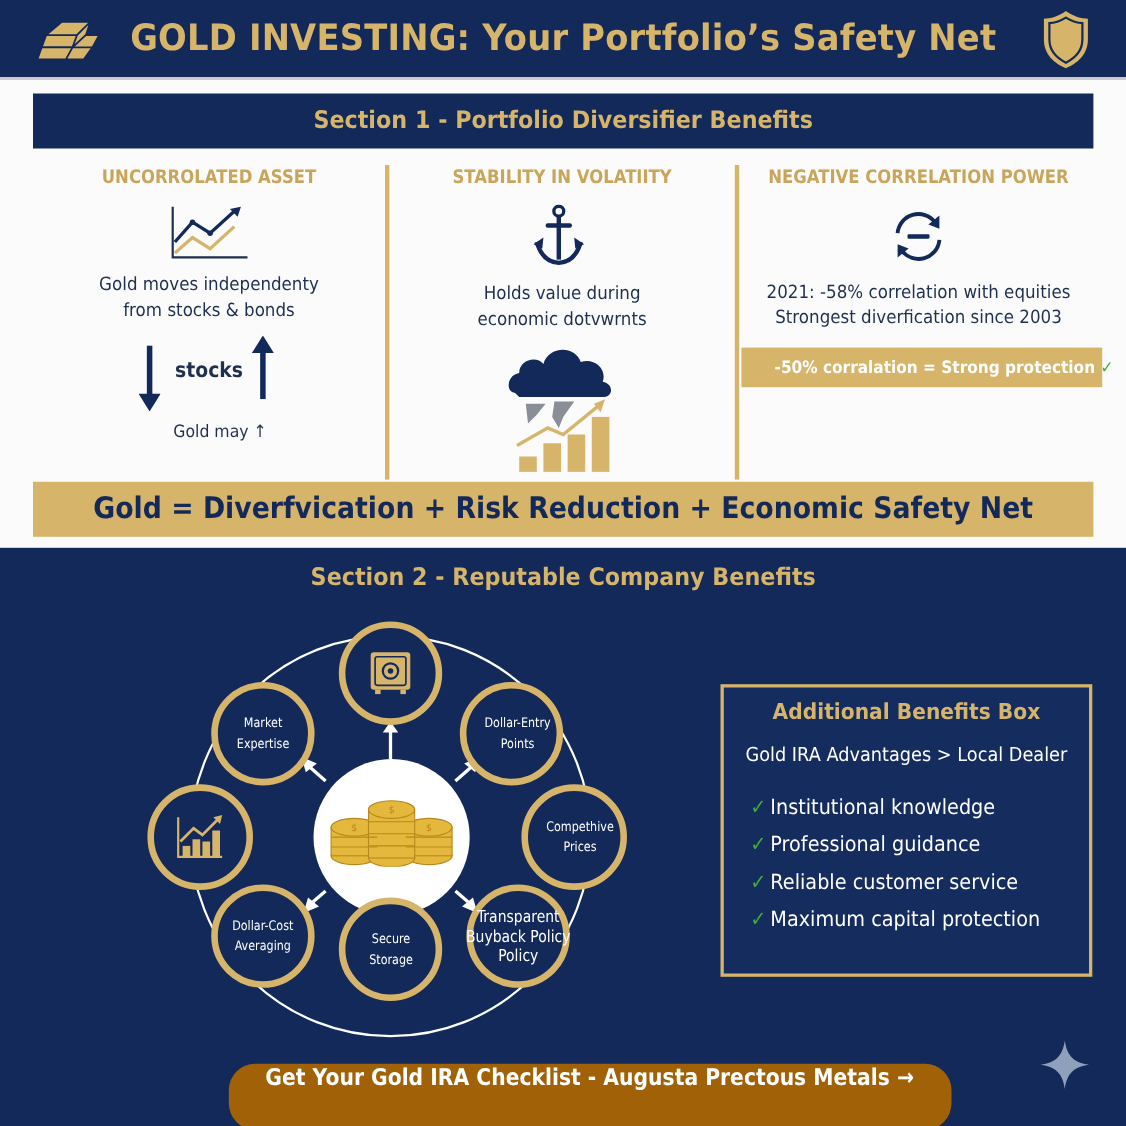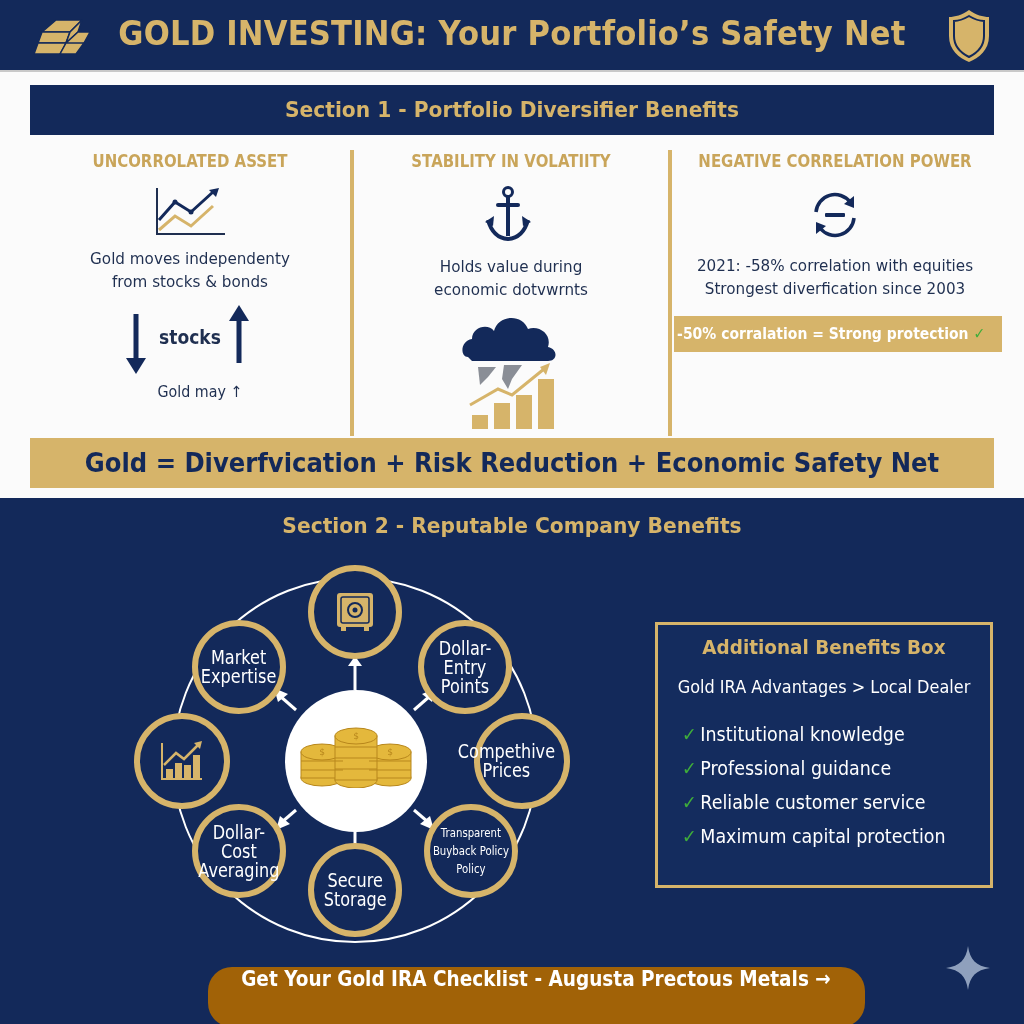--- a/index.html
+++ b/index.html
@@ -15,33 +15,33 @@
   .shield-icon { left: 946px; top: 8px; width: 46px; height: 56px; }
 
   
   .s1-banner { left: 30px; top: 85px; width: 964px; height: 50px; background: #13295a; }
   .s1-banner-title { width: 100%; text-align: center; line-height: 50px; color: #d6b46a; font-size: 22px; font-weight: bold; font-family: "DejaVu Sans", sans-serif; transform: scaleX(0.92); }
 
   .col-divider { width: 4px; background: #d6b46a; top: 150px; height: 286px; }
   .col-head { top: 151px; color: #c9a55a; font-size: 17px; font-weight: bold; text-align: center; font-family: "DejaVu Sans", sans-serif; transform: scaleX(0.88); white-space: nowrap; }
   .col-text { color: #1f2f50; font-size: 16.5px; text-align: center; line-height: 23px; font-family: "DejaVu Sans", sans-serif; transform: scaleX(0.92); }
 
-  .protection-bar { left: 674px; top: 316px; width: 328px; height: 36px; background: #d6b46a; display: flex; align-items: center; justify-content: flex-end; padding-left: 40px; }
+  .protection-bar { left: 674px; top: 316px; width: 328px; height: 36px; background: #d6b46a; display: flex; align-items: center; justify-content: center; padding-left: 40px; }
   .protection-text { color: #ffffff; font-weight: bold; font-size: 15.5px; font-family: "DejaVu Sans", sans-serif; transform: scaleX(0.9); white-space: nowrap; }
   .check-green { color: #3fae3a; font-weight: bold; }
 
   
   .summary-bar { left: 30px; top: 438px; width: 964px; height: 50px; background: #d6b46a; }
   .summary-text { width: 100%; text-align: center; line-height: 50px; color: #13295a; font-size: 27px; font-weight: bold; font-family: "DejaVu Sans", sans-serif; transform: scaleX(0.9); white-space: nowrap; }
 
   
   .s2 { left: 0; top: 498px; width: 1024px; height: 526px; background: #13295a; }
   .s2-title { left: 0; top: 513px; width: 1024px; text-align: center; color: #d6b46a; font-size: 22px; font-weight: bold; font-family: "DejaVu Sans", sans-serif; transform: scaleX(0.92); }
 
-  .ring-circle { position: absolute; border: 6px solid #d6b46a; border-radius: 50%; background: #13295a; display: flex; align-items: center; justify-content: center; text-align: center; color: #ffffff; font-size: 19px; line-height: 19px; font-family: "DejaVu Sans", sans-serif; }
+  .ring-circle { position: absolute; border: 6px solid #d6b46a; border-radius: 50%; background: #13295a; display: flex; align-items: center; justify-content: center; text-align: center; color: #ffffff; font-size: 12px; line-height: 19px; font-family: "DejaVu Sans", sans-serif; }
   .ring-circle span { display: block; transform: scaleX(0.92); }
   .center-disk { left: 285px; top: 690px; width: 142px; height: 142px; border-radius: 50%; background: #ffffff; }
 
   .benefits-box { left: 655px; top: 622px; width: 338px; height: 266px; border: 3px solid #d6b46a; background: #142c5e; }
   .benefits-title { left: 0; top: 10px; width: 100%; text-align: center; color: #d6b46a; font-size: 20px; font-weight: bold; font-family: "DejaVu Sans", sans-serif; transform: scaleX(0.92); }
   .benefits-sub { left: 0; top: 52px; width: 100%; text-align: center; color: #ffffff; font-size: 17.5px; font-family: "DejaVu Sans", sans-serif; transform: scaleX(0.92); }
   .benefit-item { left: 24px; width: 300px; color: #ffffff; font-size: 19px; font-family: "DejaVu Sans", sans-serif; white-space: nowrap; transform-origin: left center; transform: scaleX(0.92); }
   .benefit-check { color: #3fae3a; font-weight: bold; margin-right: 4px; }
 
   .cta-button { left: 208px; top: 967px; width: 657px; height: 60px; border-radius: 24px; background: #a16207; display: flex; justify-content: center; cursor: pointer; }
@@ -235,28 +235,28 @@
       <span>Compethive</span>
       <span>Prices</span>
     </span>
 </div>
 <div class="ring-circle" style="left:192px; top:804px; width:94px; height:94px;">
   <span>
       <span>Dollar-Cost</span>
       <span>Averaging</span>
     </span>
 </div>
-<div class="ring-circle" style="left:424px; top:804px; width:94px; height:94px; font-size:12px; line-height:18px;">
+<div class="ring-circle" style="left:424px; top:804px; width:94px; height:94px; font-size:15px; line-height:18px;">
   <span>
       <span>Transparent</span>
       <span style="white-space:nowrap;">Buyback Policy</span>
       <span>Policy</span>
     </span>
 </div>
-<div class="ring-circle" style="left:308px; top:843px; width:94px; height:94px;">
+<div class="ring-circle" style="left:308px; top:816px; width:94px; height:94px;">
   <span>
       <span>Secure</span>
       <span>Storage</span>
     </span>
 </div>
 
 <div class="abs benefits-box">
   <div class="abs benefits-title">Additional Benefits Box</div>
   <div class="abs benefits-sub">Gold IRA Advantages &gt; Local Dealer</div>
   <div class="abs benefit-item" style="top:98px;"><span class="benefit-check">✓</span><span>Institutional knowledge</span></div>

